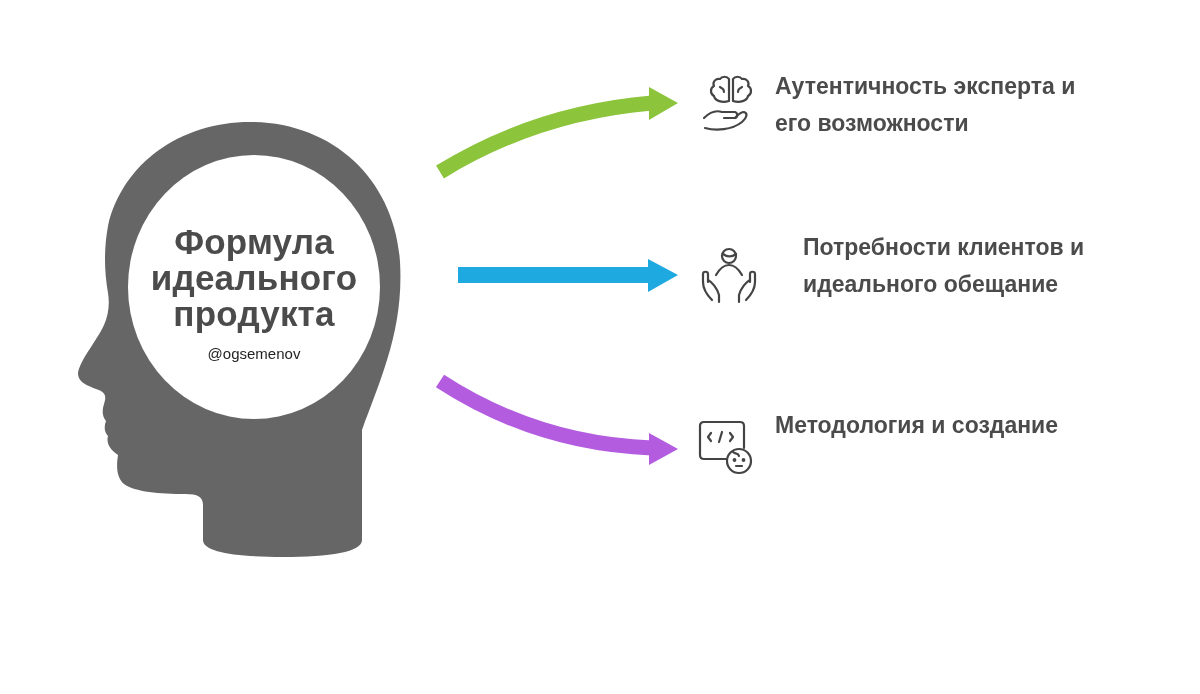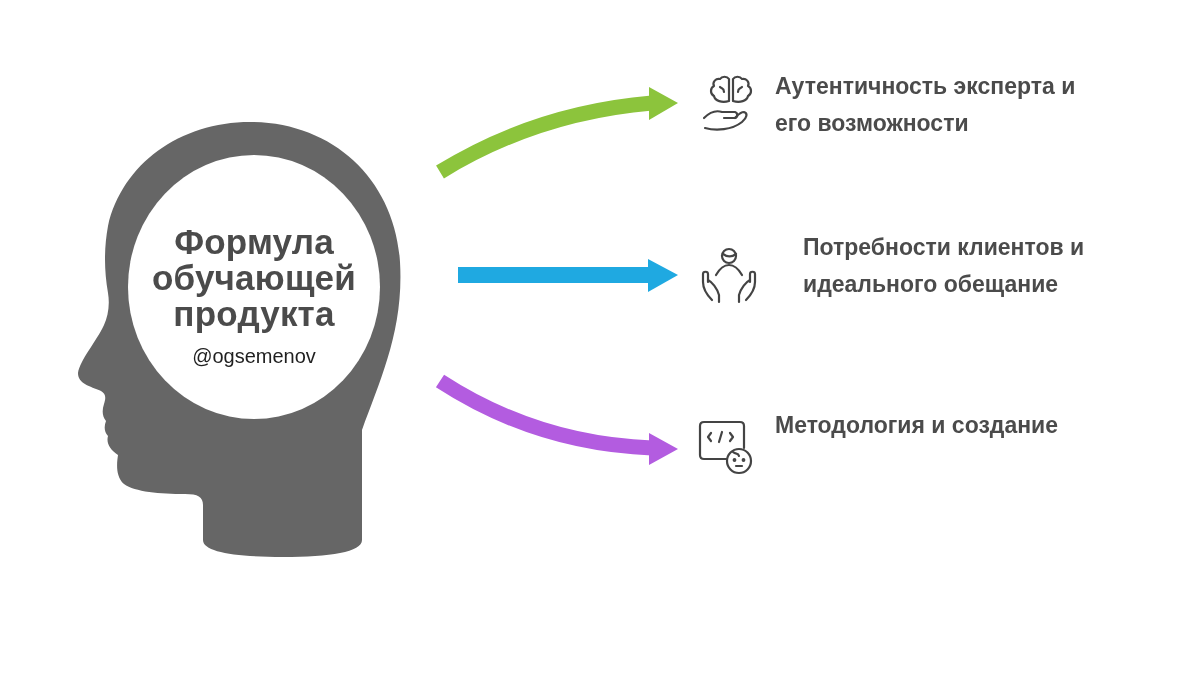--- a/index.html
+++ b/index.html
@@ -2,21 +2,21 @@
 <html><head>
 <meta charset="utf-8">
 <style>
   html, body { margin: 0; padding: 0; background: #ffffff; }
   body { width: 1200px; height: 694px; position: relative; overflow: hidden;
          font-family: "Liberation Sans", "DejaVu Sans", sans-serif; }
   #canvas { position: absolute; left: 0; top: 0; width: 1200px; height: 694px; }
   .center-text { position: absolute; left: 128px; width: 252px; text-align: center; }
   .title-line { font-weight: bold; font-size: 35px; color: #4b4b4b; line-height: 36px; letter-spacing: 0.2px; }
   #center-title { top: 224px; }
-  #center-handle { top: 345px; font-size: 20px; color: #1f1f1f; }
+  #center-handle { top: 345px; font-size: 15px; color: #1f1f1f; }
   .label { position: absolute; left: 775px; font-weight: bold; font-size: 23px; color: #4b4b4b; line-height: 37px; }
   .label span { display: block; white-space: nowrap; }
   #label-0 { top: 68px; }
   #label-1 { top: 229px; margin-left: 28px; }
   #label-2 { top: 407px; }
 </style>
 </head>
 <body>
 
 <svg id="canvas" width="1200" height="694" viewBox="0 0 1200 694">
@@ -87,21 +87,21 @@
     <circle cx="739" cy="461" r="12"></circle>
     <path d="M 733 452 C 736 455 738 452 739 456"></path>
     <circle cx="734.5" cy="460" r="0.8" fill="#444444"></circle>
     <circle cx="743.5" cy="460" r="0.8" fill="#444444"></circle>
     <path d="M 736 466 L 742 466"></path>
   </g>
 </svg>
 
 <div id="center-title" class="center-text">
   <div class="title-line">Формула</div>
-  <div class="title-line">обучающей</div>
+  <div class="title-line">идеального</div>
   <div class="title-line">продукта</div>
 </div>
 <div id="center-handle" class="center-text">@ogsemenov</div>
 
 <div id="label-0" class="label">
   <span>Аутентичность эксперта и</span>
   <span>его возможности</span>
 </div>
 <div id="label-1" class="label">
   <span>Потребности клиентов и</span>

